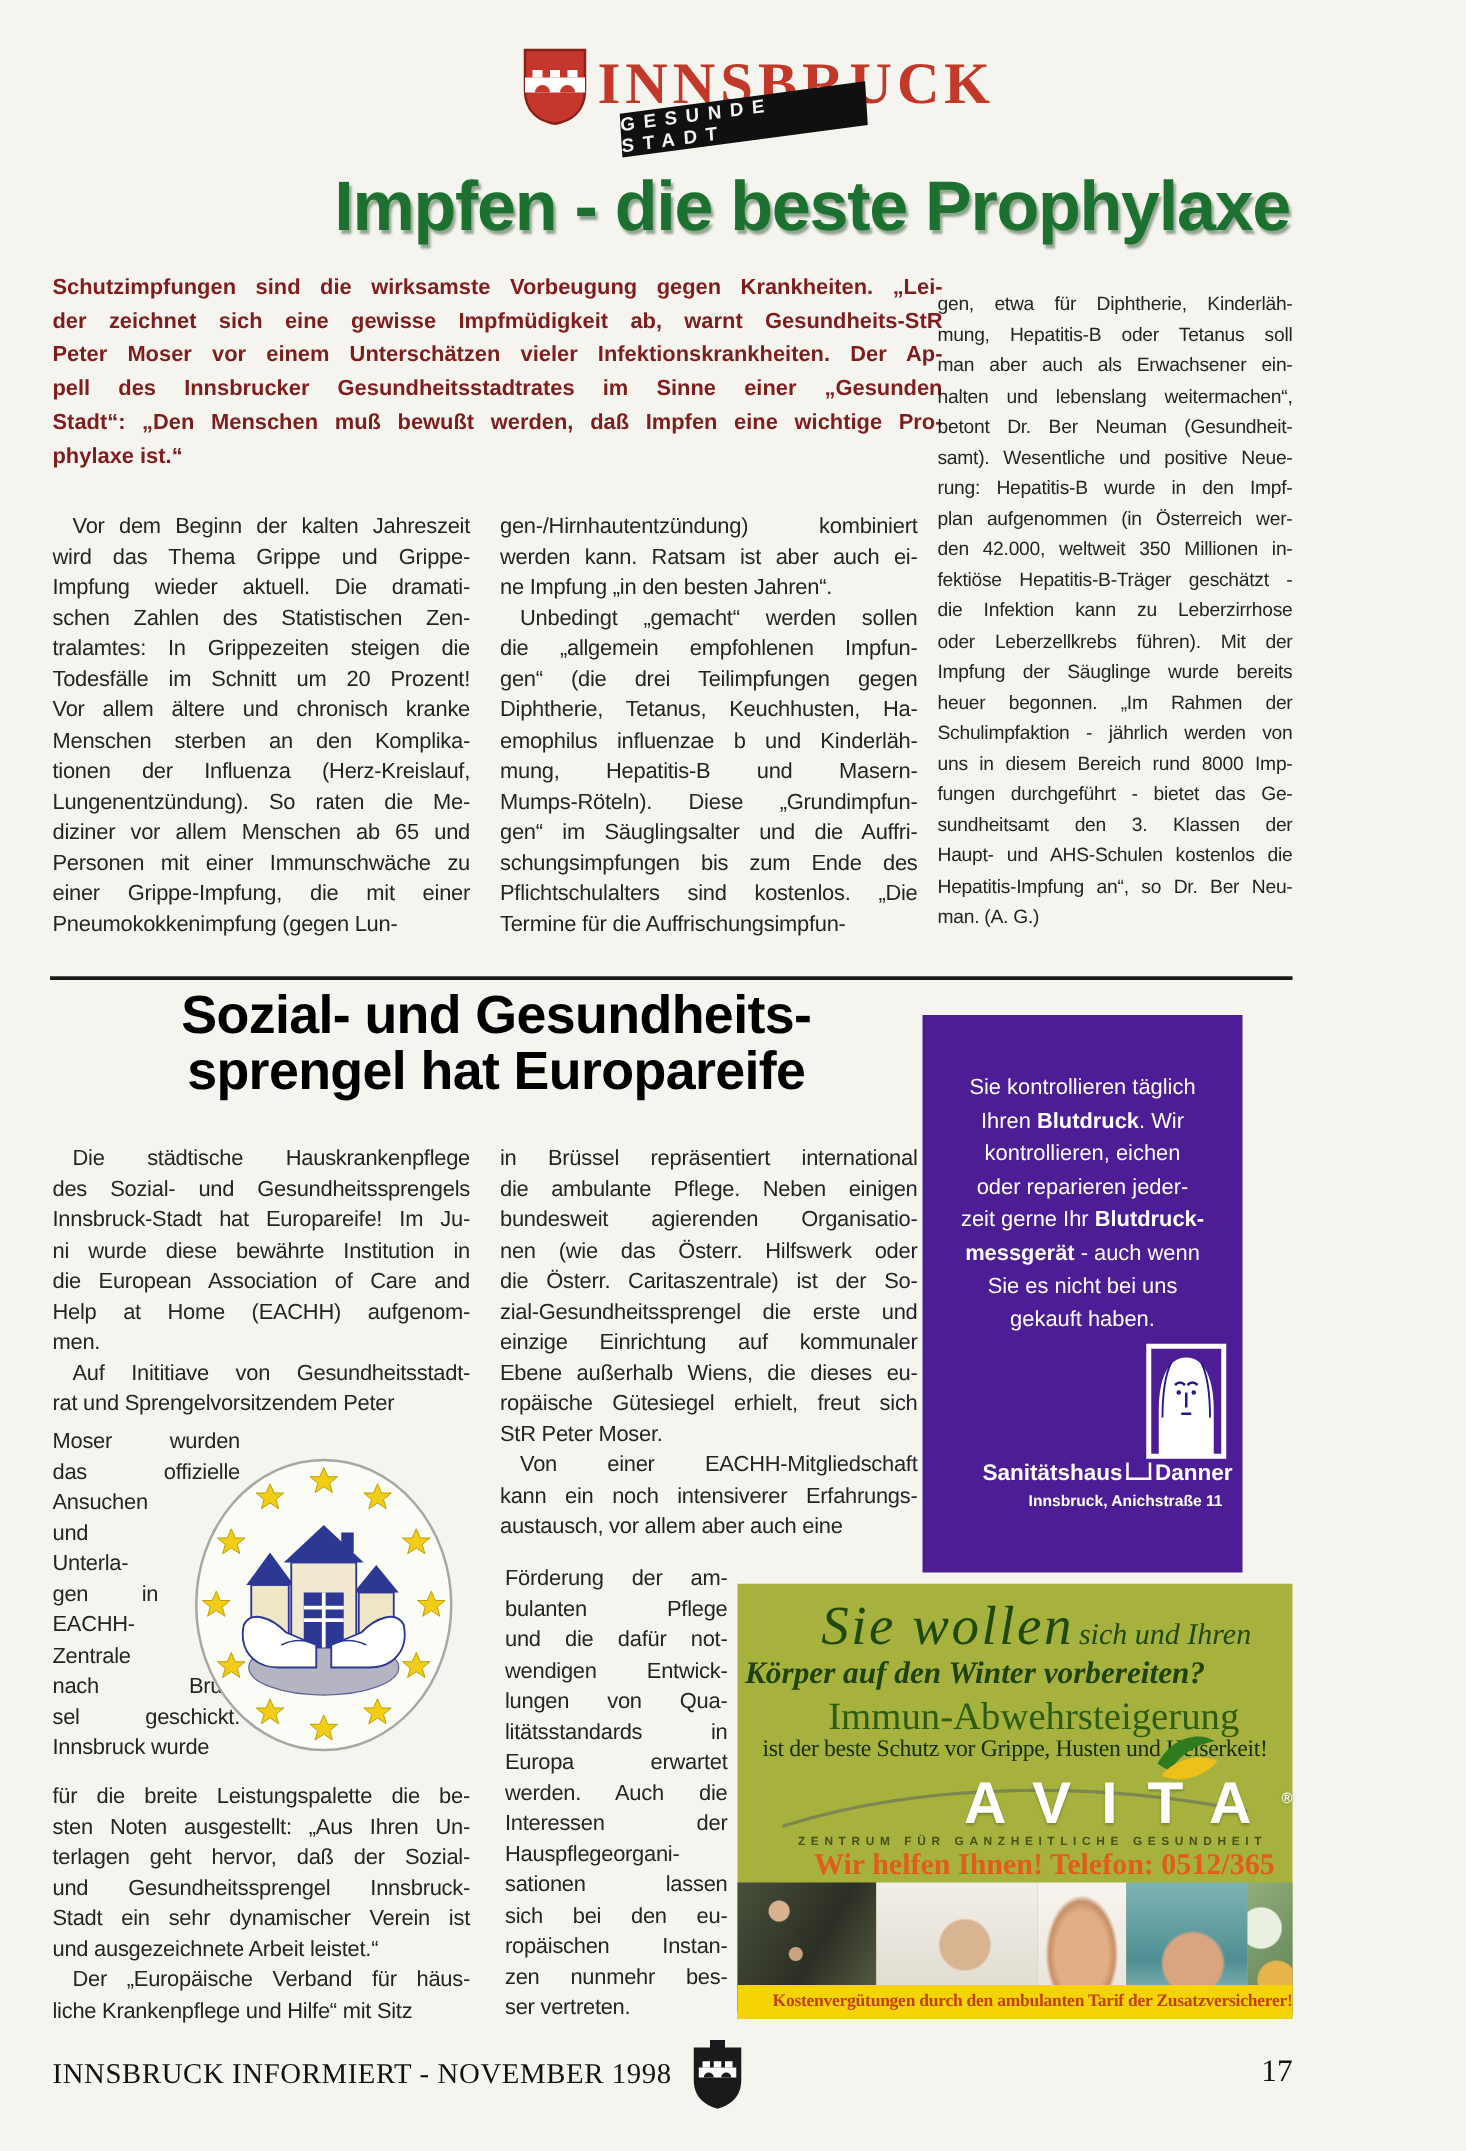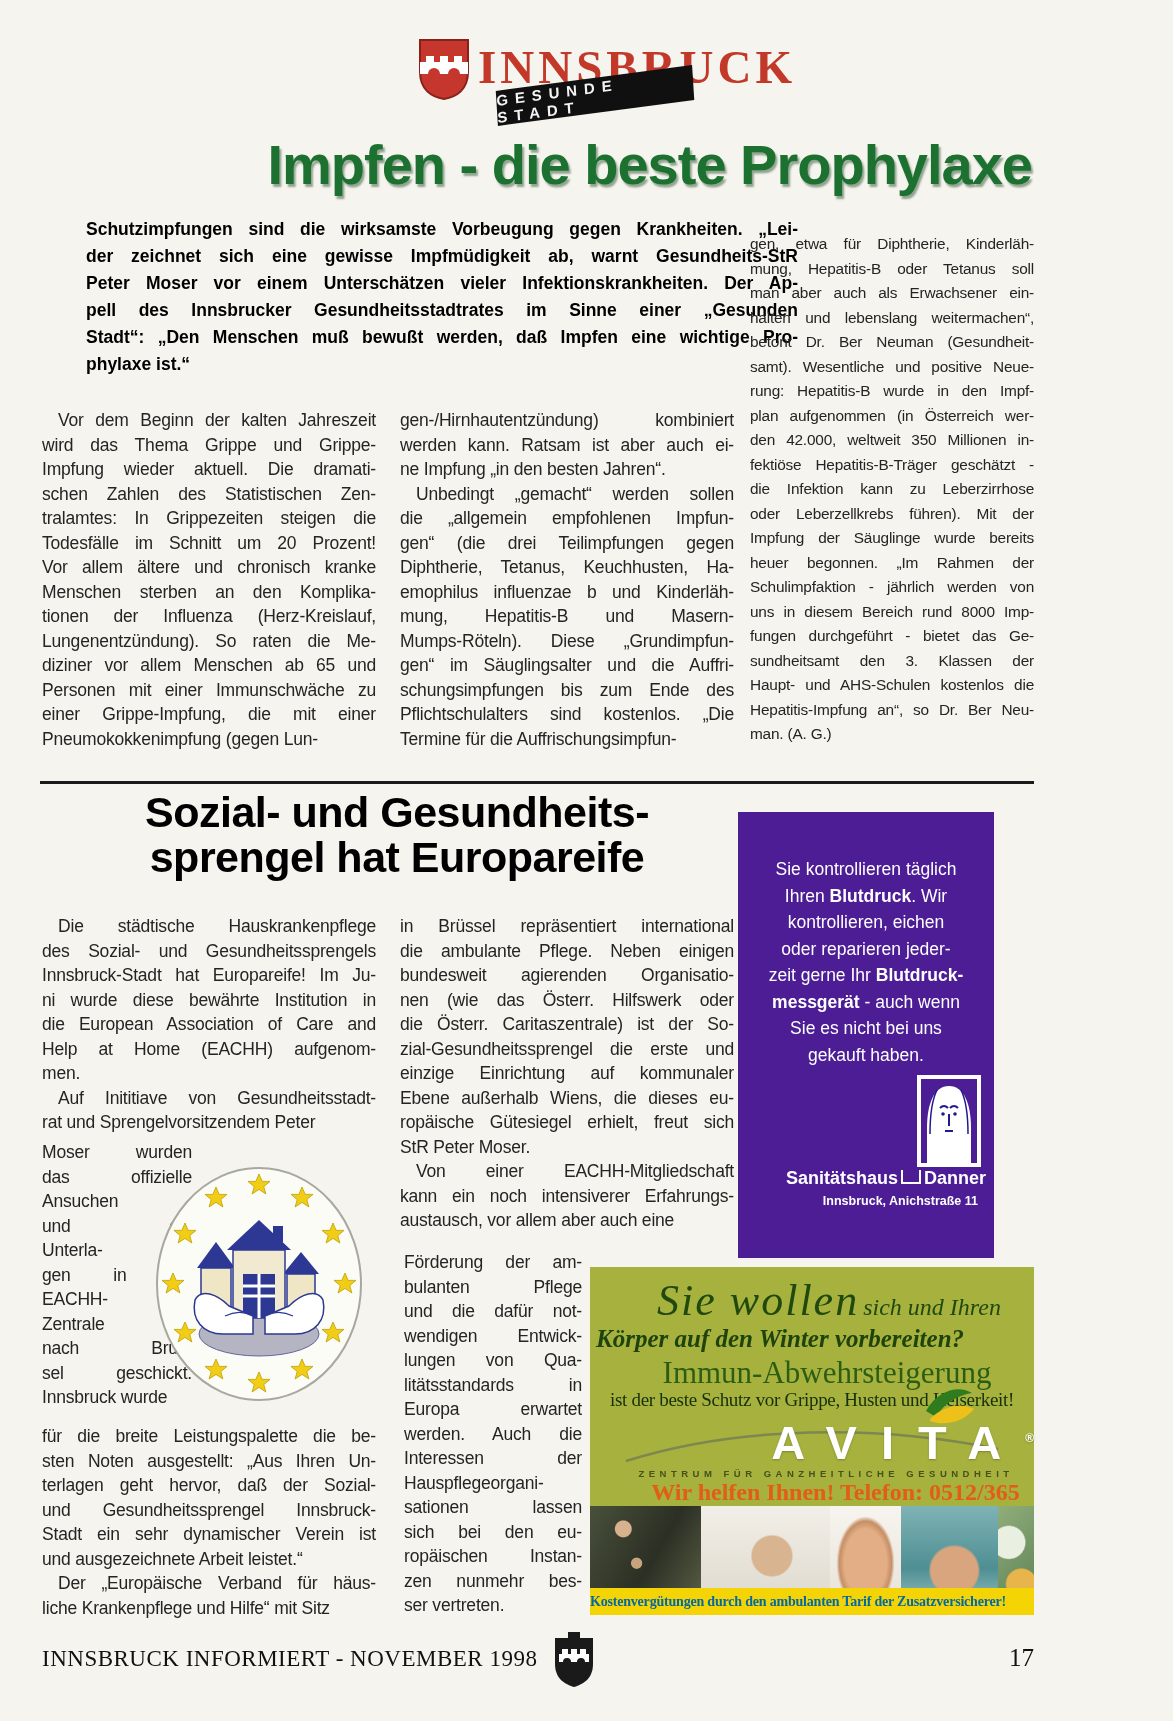--- a/index.html
+++ b/index.html
@@ -16,21 +16,21 @@
 
   
   .h1{left:42px;top:132px;width:990px;text-align:right;font-weight:700;font-size:56px;
       letter-spacing:-1px;color:#1c7030;text-shadow:2px 3px 2px rgba(22,66,28,.45);}
   .h2{left:90px;top:790px;width:614px;text-align:center;font-weight:700;font-size:43px;
       line-height:45px;letter-spacing:-0.5px;color:#000000;}
 
   
   .body{font-size:17.5px;line-height:24.5px;letter-spacing:-0.2px;color:#242424;}
   .body.small{font-size:15.4px;}
-  .intro{font-weight:700;font-size:17.5px;line-height:27px;color:#000000;margin-left:44px;}
+  .intro{font-weight:700;font-size:17.5px;line-height:27px;color:#7f1d1d;}
   .jline{text-align:justify;text-align-last:justify;-moz-text-align-last:justify;}
   .jline.last{text-align-last:left;-moz-text-align-last:left;}
   .jline.ind{text-indent:16px;}
   .rule{left:40px;top:781px;width:994px;height:3px;background:#1a1a1a;}
 
   
   .blue-ad{left:738px;top:812px;width:256px;height:446px;background:#4c1d95;color:#fff;}
   .blue-ad-text{position:absolute;top:44px;left:7px;right:7px;font-size:17.5px;line-height:26.5px;}
   .rline{text-align:center;}
   .rline b{font-weight:700;}
@@ -71,22 +71,22 @@
   .ph2{width:29%;background:radial-gradient(circle at 55% 48%,#d9b491 0 22%,transparent 24%),
        linear-gradient(180deg,#f2efe8,#ded8cc);}
   .ph3{width:16%;background:radial-gradient(ellipse at 50% 55%,#e3ae85 0 42%,#c68f66 52%,transparent 58%),
        linear-gradient(#f7f4ef,#e8e2d8);}
   .ph4{width:22%;background:radial-gradient(circle at 55% 62%,#d8a57f 0 28%,transparent 31%),
        linear-gradient(180deg,#7fb3b5,#4e8f93 60%,#9fc4c2);}
   .ph5{width:8%;background:radial-gradient(circle at 30% 35%,#e9f0e2 0 22%,transparent 24%),
        radial-gradient(circle at 65% 75%,#e7b54c 0 18%,transparent 20%),
        linear-gradient(135deg,#8fae7a,#5d7f55);}
   .av-bar{position:absolute;bottom:0;left:0;right:0;height:27px;background:#f5d405;
-          text-align:left;line-height:27px;font-family:"Liberation Serif",serif;
-          font-weight:700;font-size:14px;letter-spacing:-0.2px;color:#0369a1;white-space:nowrap;}
+          text-align:right;line-height:27px;font-family:"Liberation Serif",serif;
+          font-weight:700;font-size:14px;letter-spacing:-0.2px;color:#c2410c;white-space:nowrap;}
 
   
   .footer-left{left:42px;top:1646px;font-family:Liberation Serif, serif;font-size:23px;
                letter-spacing:0.5px;color:#111;}
   .footer-page{left:990px;top:1644px;width:44px;text-align:right;font-family:"Liberation Serif",serif;
                font-size:25px;color:#111;}
   .footer-crest{left:552px;top:1632px;}
 </style>
 </head>
 <body>

